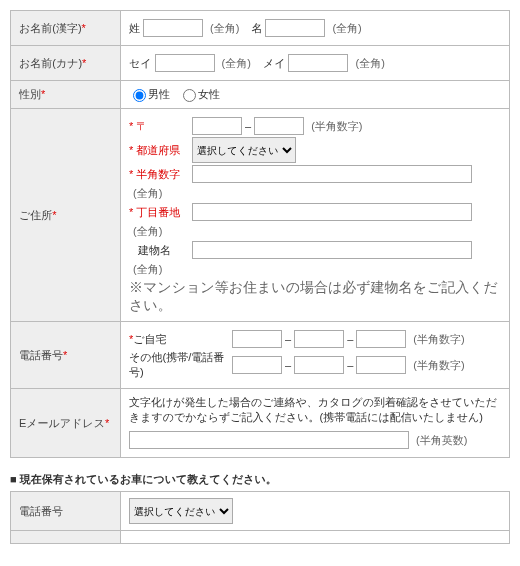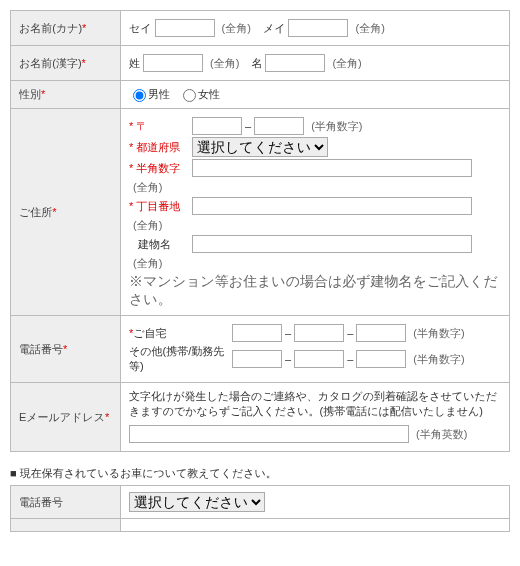--- a/index.html
+++ b/index.html
@@ -29,67 +29,67 @@
   }
   .req { color: #d00; }
   input[type="text"] {
     border: 1px solid #aaa;
     height: 18px;
     padding: 0 2px;
     font-size: 11px;
   }
   select {
     border: 1px solid #aaa;
-    height: 20px;
-    font-size: 14px;
+    height: 26px;
+    font-size: 10px;
     background: #eee;
   }
   .hint { color: #666; margin-left: 4px; }
   .row { display: flex; align-items: center; flex-wrap: wrap; gap: 3px; margin: 2px 0; }
   .sub-label { display: inline-block; width: 60px; }
   .sub-label.req::before { content:"* "; color:#d00; }
   h3.sec {
     font-size: 11px;
-    font-weight: normal;
+    font-weight: bold;
     margin: 6px 0 4px 0;
   }
   h3.sec::before { content: "\25A0"; margin-right:3px; }
   input[type="radio"] { margin: 0 2px 0 4px; vertical-align: middle;}
   label.radio { margin-right: 6px; }
   .addr-note { color:#666; font-size:14px; margin-top:2px;}
   .w60{width:60px}.w40{width:40px}.w280{width:280px}.w50{width:50px}
 </style>
 </head>
 <body>
 
 <table class="form">
 <tbody>
       <tr>
+  <td class="label"><span>お名前(漢字)</span><span class="req">*</span></td>
+  <td>
+    <div class="row">
+      <span>姓</span>
+      <input type="text" class="w60" style="">
+      <span class="hint">(全角)</span>
+      &nbsp;&nbsp;
+      <span>名</span>
+      <input type="text" class="w60" style="">
+      <span class="hint">(全角)</span>
+    </div>
+  </td>
+</tr>
+<tr>
   <td class="label"><span>お名前(カナ)</span><span class="req">*</span></td>
   <td>
     <div class="row">
       <span>セイ</span>
       <input type="text" class="w60" style="">
       <span class="hint">(全角)</span>
       &nbsp;&nbsp;
       <span>メイ</span>
-      <input type="text" class="w60" style="">
-      <span class="hint">(全角)</span>
-    </div>
-  </td>
-</tr>
-<tr>
-  <td class="label"><span>お名前(漢字)</span><span class="req">*</span></td>
-  <td>
-    <div class="row">
-      <span>姓</span>
-      <input type="text" class="w60" style="">
-      <span class="hint">(全角)</span>
-      &nbsp;&nbsp;
-      <span>名</span>
       <input type="text" class="w60" style="">
       <span class="hint">(全角)</span>
     </div>
   </td>
 </tr>
 <tr>
   <td class="label"><span>性別</span><span class="req">*</span></td>
   <td>
     <label class="radio"><input type="radio" name="g" checked="" style=""><span>男性</span></label>
     <label class="radio"><input type="radio" name="g" style=""><span>女性</span></label>
@@ -130,21 +130,21 @@
   <td class="label"><span>電話番号</span><span class="req">*</span></td>
   <td>
     <div class="row">
       <span style="width:100px;display:inline-block"><span class="req">*</span><span>ご自宅</span></span>
       <input type="text" class="w50" style=""> –
       <input type="text" class="w50" style=""> –
       <input type="text" class="w50" style="">
       <span class="hint">(半角数字)</span>
     </div>
     <div class="row">
-      <span style="width:100px;display:inline-block">その他(携帯/勤務先等)</span>
+      <span style="width:100px;display:inline-block">その他(携帯/電話番号)</span>
       <input type="text" class="w50" style=""> –
       <input type="text" class="w50" style=""> –
       <input type="text" class="w50" style="">
       <span class="hint">(半角数字)</span>
     </div>
   </td>
 </tr>
 <tr>
   <td class="label"><span>Eメールアドレス</span><span class="req">*</span></td>
   <td>

